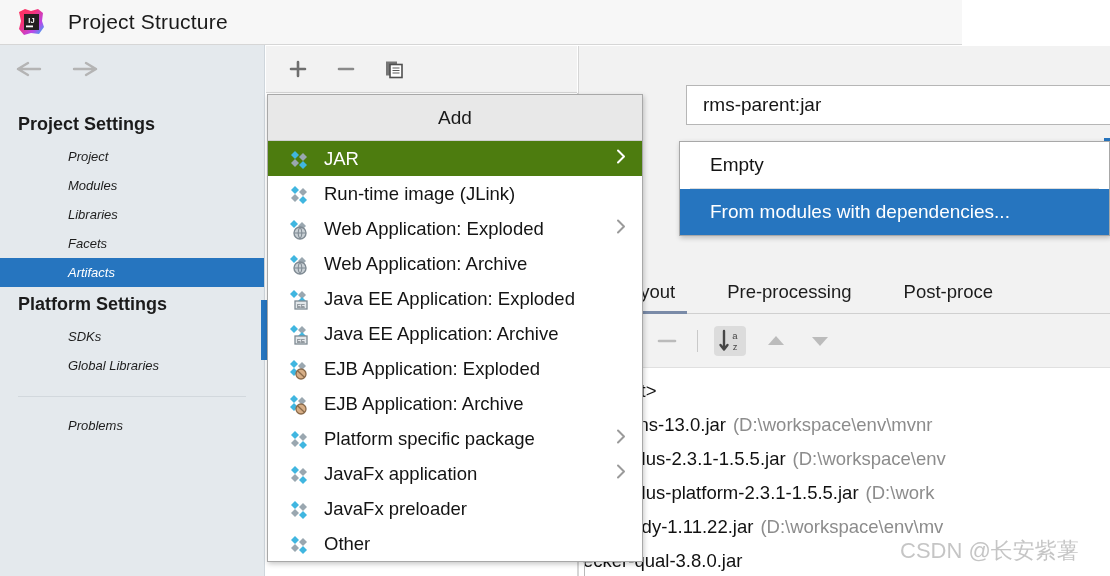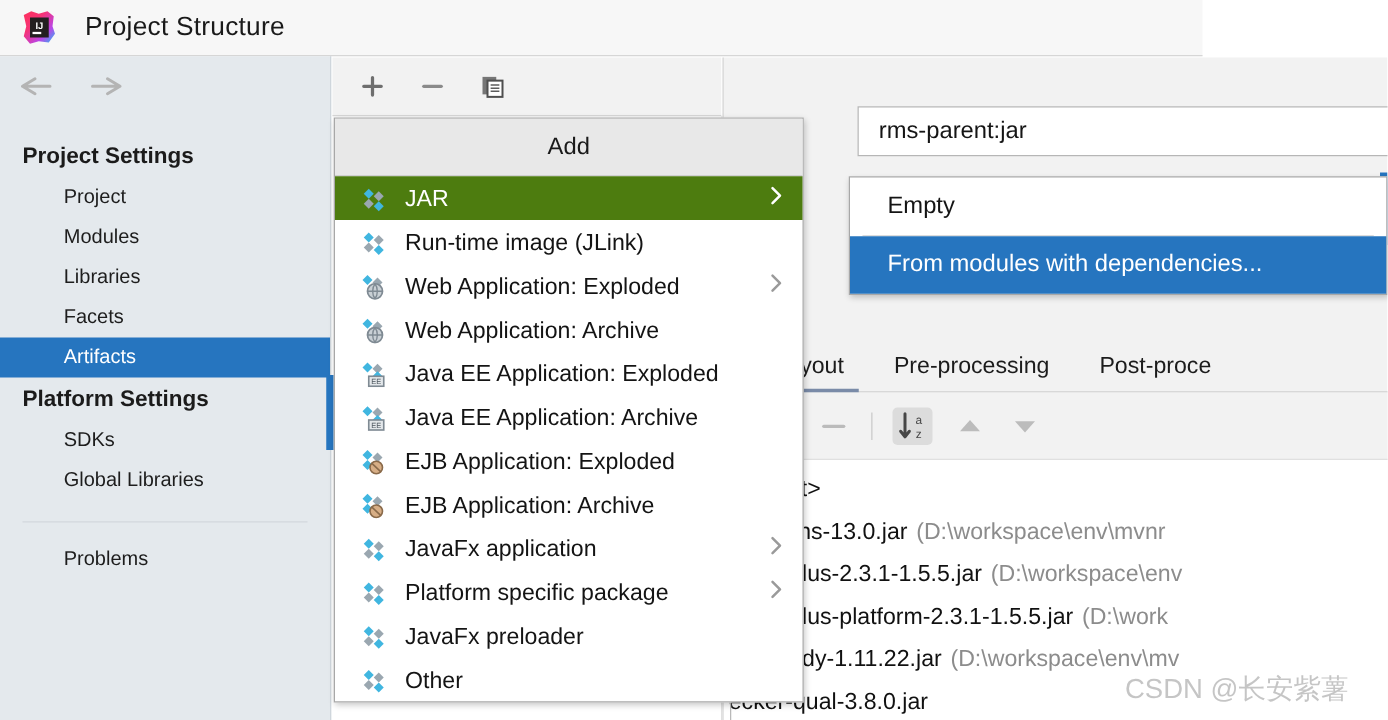--- a/index.html
+++ b/index.html
@@ -30,22 +30,23 @@
     background:#e4e9ed; border-right:1px solid #cfd6dc;
   }
   #navbtns{ height:48px; display:flex; align-items:center; padding-left:14px; gap:22px; }
   .navarrow{ width:34px; height:22px; display:block; }
   #sidelist{ padding-top:14px; }
   .grp{
     font-size:18px; font-weight:bold; color:#1b1b1b;
     padding:7px 0 7px 18px;
   }
   .itm{
-    font-size:16px; color:#1d1d1d;
-    padding:7px 0 7px 51px;
+    font-size:13px; color:#1d1d1d;
+    padding:7px 0 7px 68px;
+    font-style:italic;
   }
   .itm.sel{ background:#2675bf; color:#ffffff; }
   .sep{ height:1px; background:#d2d8dd; margin:16px 18px 14px 18px; }
 
   
   #toolbar{
     position:absolute; left:266px; top:46px; width:311px; height:47px;
     background:#f2f2f2; border-bottom:1px solid #d6d6d6;
     display:flex; align-items:center; gap:24px; padding-left:20px;
   }
@@ -65,21 +66,21 @@
     background:#ffffff; border:1px solid #b6b6b6;
     font-size:19px; color:#151515;
     display:flex; align-items:center; padding-left:16px;
   }
   #outdirlabel{
     position:absolute; left:107px; top:95px; font-size:18px; color:#1a1a1a;
   }
 
   #tabs{
     position:absolute; left:0; top:222px; width:532px; height:46px;
-    display:flex; align-items:flex-end; gap:0;
+    display:flex; align-items:flex-end; gap:12px;
     border-bottom:1px solid #d0d0d0;
   }
   .tab{
     font-size:18.5px; color:#1c1c1c;
     padding:0 20px 10px 20px; position:relative; white-space:nowrap;
   }
   .tab.active::after{
     content:""; position:absolute; left:8px; right:8px; bottom:-1px;
     height:3px; background:#7a8ba8;
   }
@@ -412,54 +413,54 @@
 
   <div class="mi">
     <span class="mico">
       <svg width="22" height="22" viewBox="0 0 22 22">
         <path d="M7 3 L11 7 L7 11 L3 7 Z" fill="#40b6e0"></path>
         <path d="M15 5 L19 9 L15 13 L11 9 Z" fill="#9aa7b0"></path>
         <path d="M7 11 L11 15 L7 19 L3 15 Z" fill="#9aa7b0"></path>
         <path d="M15 13 L19 17 L15 21 L11 17 Z" fill="#40b6e0"></path>
       </svg>
     </span>
+    <span>Platform specific package</span>
+    <span class="arrow">
+      <svg width="14" height="18" viewBox="0 0 14 18">
+          <path d="M4 3 L10 9 L4 15" stroke="#9a9a9a" stroke-width="2" fill="none" stroke-linecap="round" stroke-linejoin="round"></path>
+        </svg>
+    </span>
+  </div>
+
+  <div class="mi">
+    <span class="mico">
+      <svg width="22" height="22" viewBox="0 0 22 22">
+        <path d="M7 3 L11 7 L7 11 L3 7 Z" fill="#40b6e0"></path>
+        <path d="M15 5 L19 9 L15 13 L11 9 Z" fill="#9aa7b0"></path>
+        <path d="M7 11 L11 15 L7 19 L3 15 Z" fill="#9aa7b0"></path>
+        <path d="M15 13 L19 17 L15 21 L11 17 Z" fill="#40b6e0"></path>
+      </svg>
+    </span>
     <span>JavaFx application</span>
     <span class="arrow">
       <svg width="14" height="18" viewBox="0 0 14 18">
           <path d="M4 3 L10 9 L4 15" stroke="#9a9a9a" stroke-width="2" fill="none" stroke-linecap="round" stroke-linejoin="round"></path>
         </svg>
     </span>
   </div>
 
   <div class="mi">
     <span class="mico">
       <svg width="22" height="22" viewBox="0 0 22 22">
         <path d="M7 3 L11 7 L7 11 L3 7 Z" fill="#40b6e0"></path>
         <path d="M15 5 L19 9 L15 13 L11 9 Z" fill="#9aa7b0"></path>
         <path d="M7 11 L11 15 L7 19 L3 15 Z" fill="#9aa7b0"></path>
         <path d="M15 13 L19 17 L15 21 L11 17 Z" fill="#40b6e0"></path>
       </svg>
     </span>
-    <span>Platform specific package</span>
-    <span class="arrow">
-      <svg width="14" height="18" viewBox="0 0 14 18">
-          <path d="M4 3 L10 9 L4 15" stroke="#9a9a9a" stroke-width="2" fill="none" stroke-linecap="round" stroke-linejoin="round"></path>
-        </svg>
-    </span>
-  </div>
-
-  <div class="mi">
-    <span class="mico">
-      <svg width="22" height="22" viewBox="0 0 22 22">
-        <path d="M7 3 L11 7 L7 11 L3 7 Z" fill="#40b6e0"></path>
-        <path d="M15 5 L19 9 L15 13 L11 9 Z" fill="#9aa7b0"></path>
-        <path d="M7 11 L11 15 L7 19 L3 15 Z" fill="#9aa7b0"></path>
-        <path d="M15 13 L19 17 L15 21 L11 17 Z" fill="#40b6e0"></path>
-      </svg>
-    </span>
     <span>JavaFx preloader</span>
   </div>
 
   <div class="mi">
     <span class="mico">
       <svg width="22" height="22" viewBox="0 0 22 22">
         <path d="M7 3 L11 7 L7 11 L3 7 Z" fill="#40b6e0"></path>
         <path d="M15 5 L19 9 L15 13 L11 9 Z" fill="#9aa7b0"></path>
         <path d="M7 11 L11 15 L7 19 L3 15 Z" fill="#9aa7b0"></path>
         <path d="M15 13 L19 17 L15 21 L11 17 Z" fill="#40b6e0"></path>

